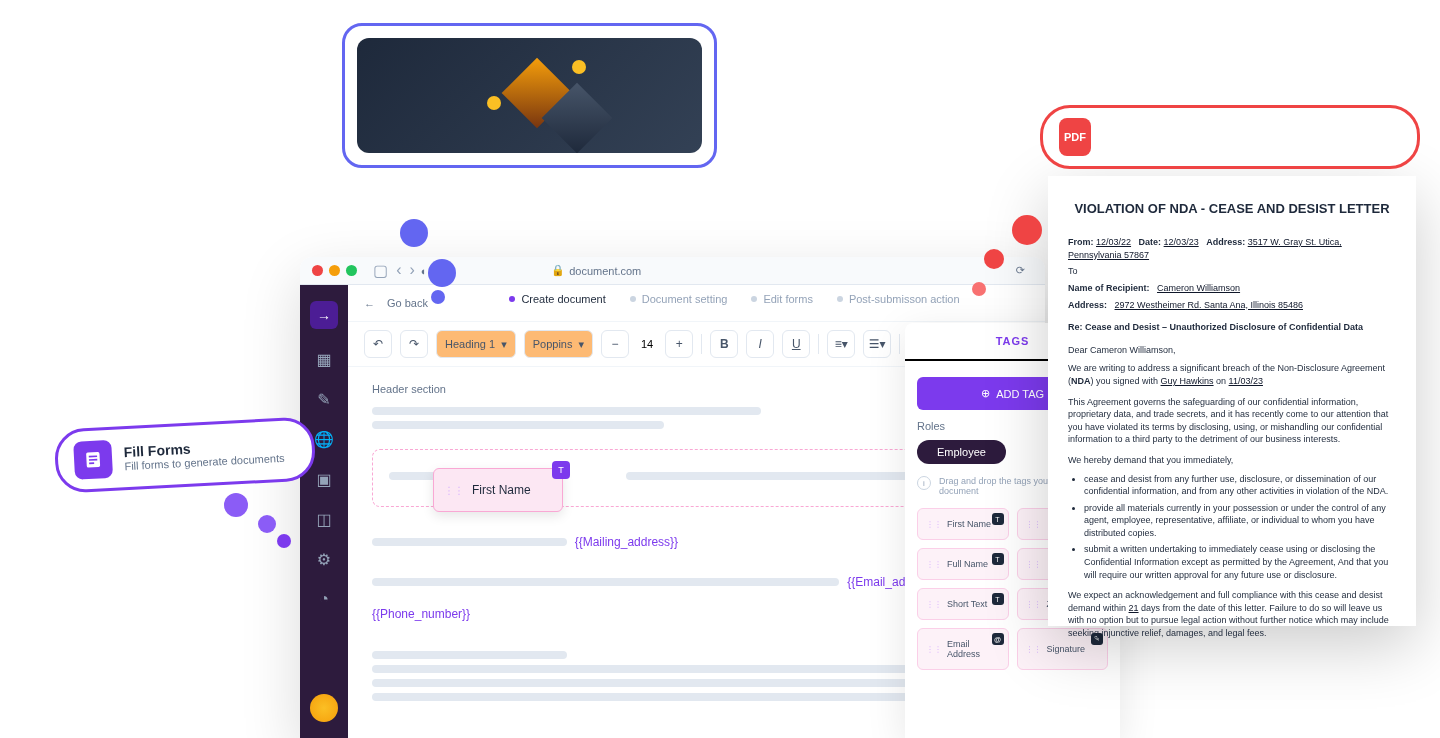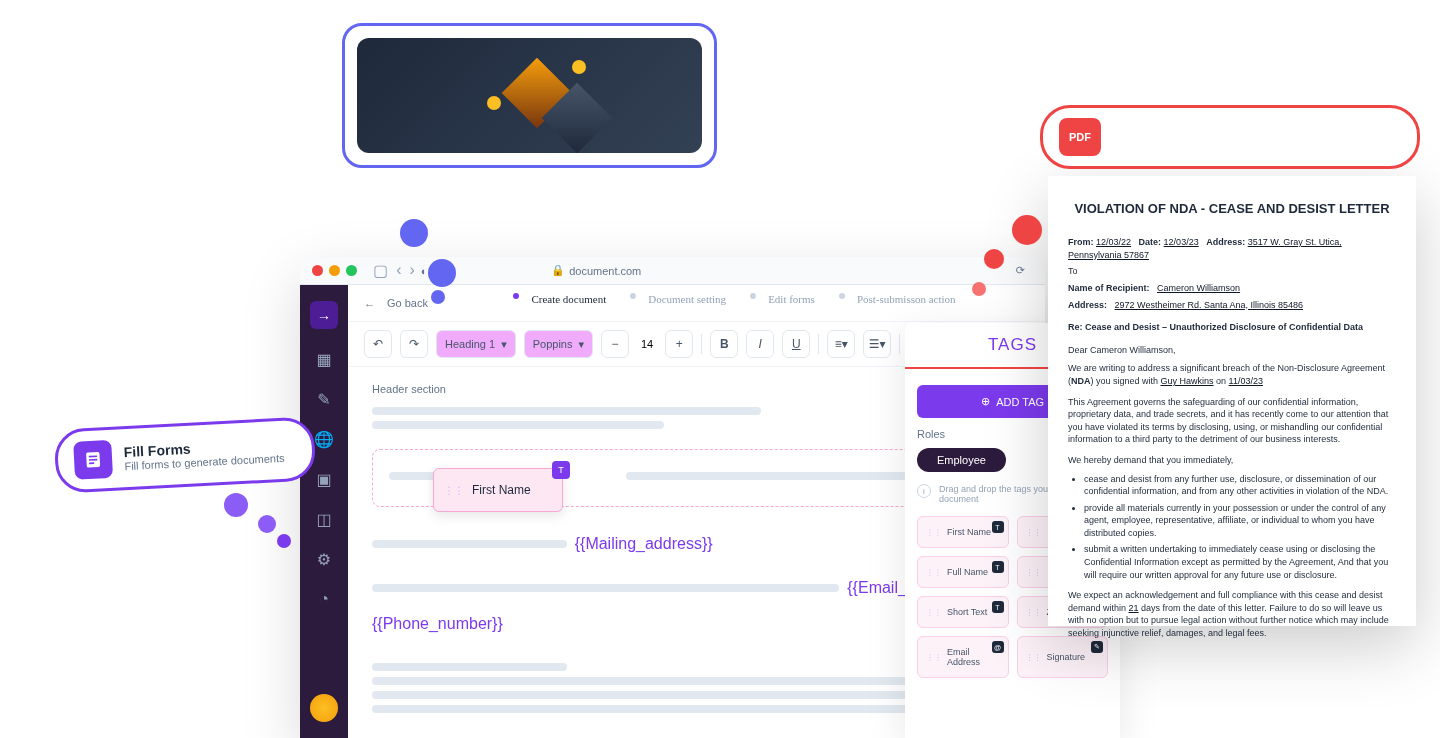--- a/index.html
+++ b/index.html
@@ -20,21 +20,21 @@
 .yd2 { top: 22px; left: 215px; }
 
 
 .fill-callout { position: absolute; left: 55px; top: 423px; width: 260px; background: #fff; border: 3px solid #7c3aed; border-radius: 30px; padding: 10px 16px; display: flex; align-items: center; gap: 12px; z-index: 10; transform: rotate(-3deg); }
 .fill-icon { width: 38px; height: 38px; background: #7c3aed; border-radius: 8px; display: flex; align-items: center; justify-content: center; color: #fff; font-size: 18px; }
 .fill-title { font-weight: 600; font-size: 14px; color: #1e293b; }
 .fill-sub { font-size: 11px; color: #64748b; }
 
 
 .gen-callout { position: absolute; left: 1040px; top: 105px; width: 380px; background: #fff; border: 3px solid #ef4444; border-radius: 30px; padding: 10px 16px; display: flex; align-items: center; gap: 12px; z-index: 10; }
-.gen-icon { width: 42px; height: 38px; background: #ef4444; border-radius: 8px; display: flex; align-items: center; justify-content: center; color: #fff; font-size: 11px; font-weight: bold; }
+.gen-icon { width: 32px; height: 38px; background: #ef4444; border-radius: 8px; display: flex; align-items: center; justify-content: center; color: #fff; font-size: 11px; font-weight: bold; }
 .gen-title { font-weight: 600; font-size: 15px; color: #1e293b; }
 .gen-sub { font-size: 12px; color: #64748b; }
 
 
 .browser { position: absolute; left: 300px; top: 257px; width: 745px; height: 481px; background: #fff; border-radius: 12px 12px 0 0; box-shadow: 0 20px 60px rgba(0,0,0,0.15); overflow: hidden; z-index: 5; }
 .browser-top { height: 28px; background: #f8fafc; display: flex; align-items: center; padding: 0 12px; gap: 6px; border-bottom: 1px solid #e2e8f0; }
 .traffic { width: 11px; height: 11px; border-radius: 50%; }
 .tr-red { background: #ef4444; }
 .tr-yellow { background: #f59e0b; }
 .tr-green { background: #22c55e; }
@@ -44,51 +44,51 @@
 
 .app { display: flex; height: calc(100% - 28px); }
 .sidebar { width: 48px; background: #2d1b3d; display: flex; flex-direction: column; align-items: center; padding: 16px 0; gap: 20px; }
 .sidebar-arrow { width: 28px; height: 28px; background: #4c1d95; border-radius: 6px; display: flex; align-items: center; justify-content: center; color: #fff; font-size: 14px; }
 .sidebar-icon { width: 20px; height: 20px; color: #94a3b8; display: flex; align-items: center; justify-content: center; }
 .sidebar-avatar { margin-top: auto; width: 28px; height: 28px; border-radius: 50%; background: radial-gradient(circle, #fbbf24, #f59e0b); }
 
 .main { flex: 1; background: #fff; display: flex; flex-direction: column; }
 .breadcrumb-row { display: flex; align-items: center; padding: 8px 16px; gap: 12px; border-bottom: 1px solid #f1f5f9; font-size: 11px; color: #64748b; }
 .tabs-row { display: flex; justify-content: center; gap: 24px; font-size: 11px; color: #94a3b8; padding: 0 0 8px; }
-.tab-item { display: flex; align-items: flex-start; gap: 12px; font-family: Liberation Serif, serif; }
+.tab-item { display: flex; align-items: center; gap: 6px; }
 .tab-dot { width: 6px; height: 6px; border-radius: 50%; background: #cbd5e1; }
 .tab-active .tab-dot { background: #7c3aed; }
 .tab-active { color: #1e293b; font-weight: 500; }
 
 .toolbar { display: flex; align-items: center; padding: 8px 16px; gap: 8px; border-bottom: 1px solid #f1f5f9; }
 .tool-btn { width: 28px; height: 28px; border: 1px solid #e2e8f0; border-radius: 6px; display: flex; align-items: center; justify-content: center; font-size: 12px; color: #475569; background: #fff; }
-.tool-select { height: 28px; border: 1px solid #e2e8f0; border-radius: 6px; padding: 0 8px; font-size: 11px; color: #475569; background: #f0abfc; display: flex; align-items: center; gap: 6px; }
+.tool-select { height: 28px; border: 1px solid #e2e8f0; border-radius: 6px; padding: 0 8px; font-size: 11px; color: #475569; background: #fdba74; display: flex; align-items: center; gap: 6px; }
 .tool-sep { width: 1px; height: 20px; background: #e2e8f0; }
 
 .canvas { flex: 1; padding: 16px 24px; overflow: hidden; }
 .header-section { font-size: 11px; color: #64748b; margin-bottom: 12px; }
 .placeholder-line { height: 8px; background: #e2e8f0; border-radius: 4px; margin: 6px 0; }
 .pl-60 { width: 60%; }
 .pl-45 { width: 45%; }
 .pl-30 { width: 30%; }
 .pl-15 { width: 15%; }
 .pl-100 { width: 100%; }
 .pl-85 { width: 85%; }
 
 .drop-area { margin: 20px 0; padding: 16px; border: 1px dashed #f9a8d4; border-radius: 8px; position: relative; }
 .drag-tag { position: absolute; top: 18px; left: 60px; width: 130px; height: 44px; background: #fce7f3; border: 1px solid #f9a8d4; border-radius: 6px; display: flex; align-items: center; padding: 0 10px; font-size: 12px; color: #1e293b; font-weight: 500; box-shadow: 0 4px 12px rgba(0,0,0,0.1); }
 .drag-handle { color: #d8b4fe; margin-right: 8px; font-size: 10px; }
 .tag-badge { position: absolute; top: -8px; right: -8px; width: 18px; height: 18px; background: #7c3aed; border-radius: 4px; color: #fff; font-size: 9px; display: flex; align-items: center; justify-content: center; }
 
-.var-text { color: #7c3aed; font-size: 16px; margin: 8px 0; }
+.var-text { color: #7c3aed; font-size: 12px; margin: 8px 0; }
 .inline-row { display: flex; align-items: center; gap: 8px; margin: 10px 0; }
 
 
 .tags-panel { position: absolute; left: 905px; top: 323px; width: 215px; height: 415px; background: #fff; box-shadow: 0 10px 40px rgba(0,0,0,0.1); border-radius: 8px 0 0 0; z-index: 6; padding: 0; overflow: hidden; }
-.tags-header { text-align: center; padding: 12px; font-size: 17px; font-weight: 400; color: #7c3aed; letter-spacing: 1px; border-bottom: 2px solid #ef4444; }
+.tags-header { text-align: center; padding: 12px; font-size: 11px; font-weight: 700; color: #7c3aed; letter-spacing: 1px; border-bottom: 2px solid #000000; }
 .add-tag-btn { margin: 16px 12px 10px; background: #7c3aed; color: #fff; border-radius: 6px; padding: 10px; text-align: center; font-size: 11px; font-weight: 500; display: flex; align-items: center; justify-content: center; gap: 6px; }
 .roles-label { padding: 0 12px 8px; font-size: 11px; color: #64748b; }
 .role-chip { margin: 0 12px 12px; display: inline-block; background: #2d1b3d; color: #fff; padding: 6px 20px; border-radius: 14px; font-size: 11px; }
 .hint-row { display: flex; gap: 8px; padding: 0 12px 12px; font-size: 9px; color: #94a3b8; align-items: flex-start; }
 .hint-icon { width: 14px; height: 14px; border: 1px solid #cbd5e1; border-radius: 50%; display: flex; align-items: center; justify-content: center; font-size: 8px; flex-shrink: 0; }
 .tag-grid { display: grid; grid-template-columns: 1fr 1fr; gap: 8px; padding: 0 12px; }
 .tag-card { background: #fdf2f8; border: 1px solid #fbcfe8; border-radius: 6px; padding: 10px 8px; font-size: 9px; color: #475569; position: relative; display: flex; align-items: center; gap: 5px; }
 .tag-card-handle { color: #d8b4fe; font-size: 8px; }
 .tag-card-icon { position: absolute; top: 4px; right: 4px; width: 12px; height: 12px; background: #1e293b; border-radius: 3px; color: #fff; font-size: 7px; display: flex; align-items: center; justify-content: center; }
 

